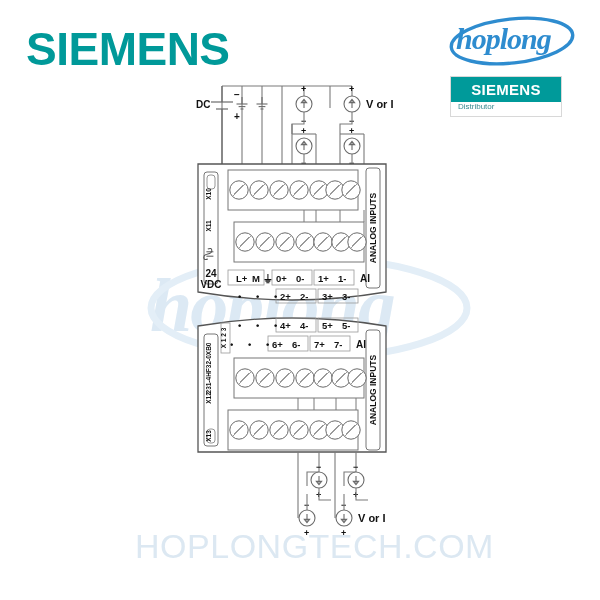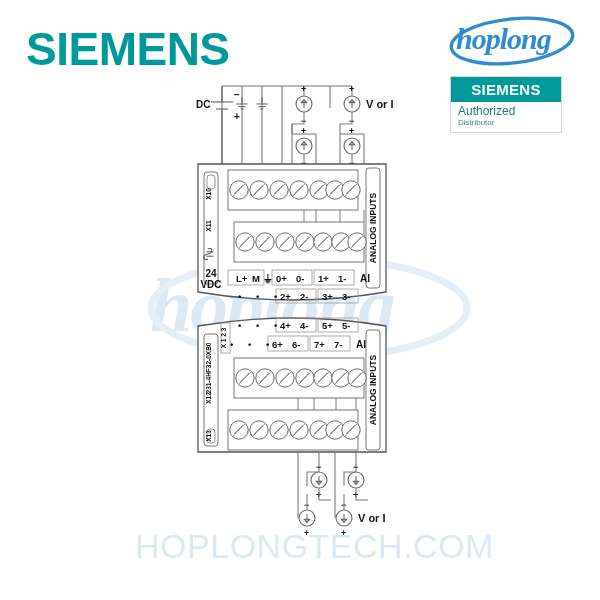--- a/index.html
+++ b/index.html
@@ -83,21 +83,20 @@
 
     <div id="hoplong-logo">
       <svg width="136" height="56" viewBox="0 0 136 56">
         <ellipse cx="66" cy="27" rx="61" ry="22" fill="none" stroke="#2e8ccf" stroke-width="3.4" transform="rotate(-6 66 27)"></ellipse>
       </svg>
       <div id="hoplong-wordmark">hoplong</div>
     </div>
 
     <div id="distributor-badge">
       <div id="badge-siemens-bar">SIEMENS</div>
-      <div id="badge-authorized">Authorized</div>
       <div id="badge-distributor">Distributor</div>
     </div>
 
   </div>
 
   <svg id="module-drawing" width="240" height="460" viewBox="0 0 240 460">
 
     <defs>
       <g id="screwterm">
         <circle cx="0" cy="0" r="9.2" fill="#ffffff" stroke="#6a6a6a" stroke-width="1"></circle>

